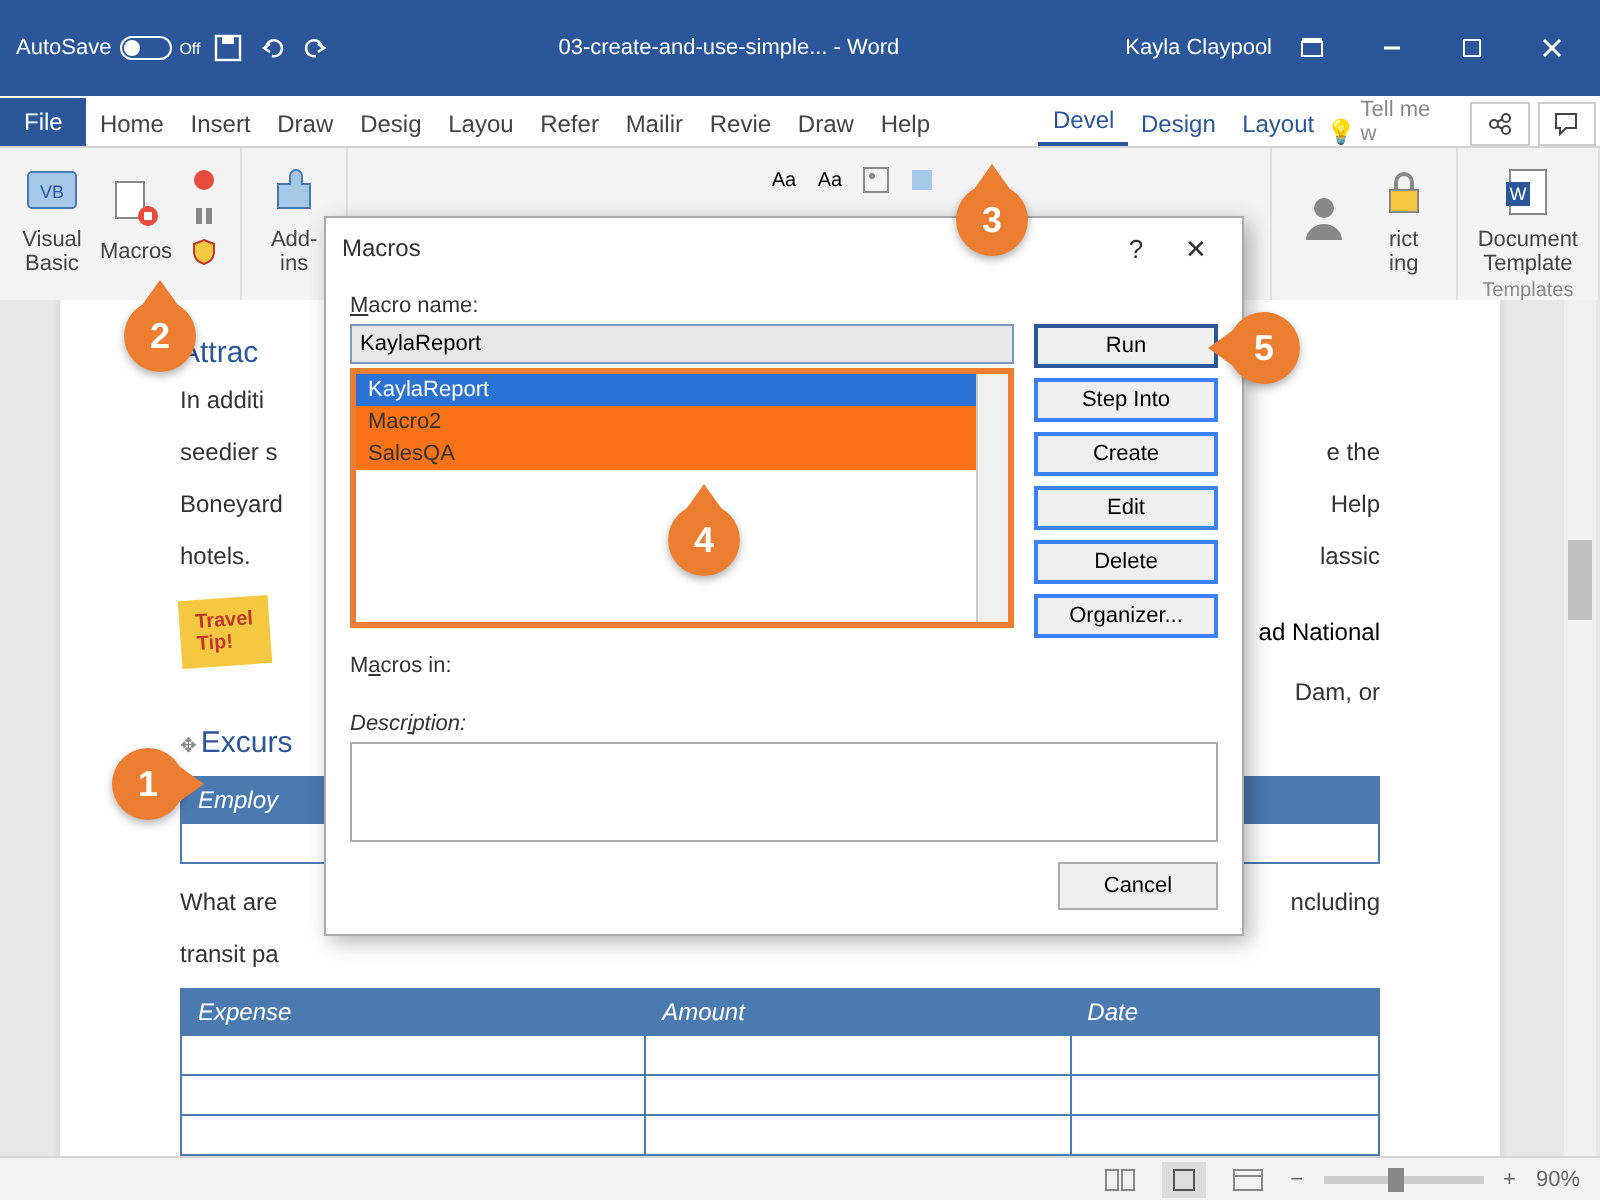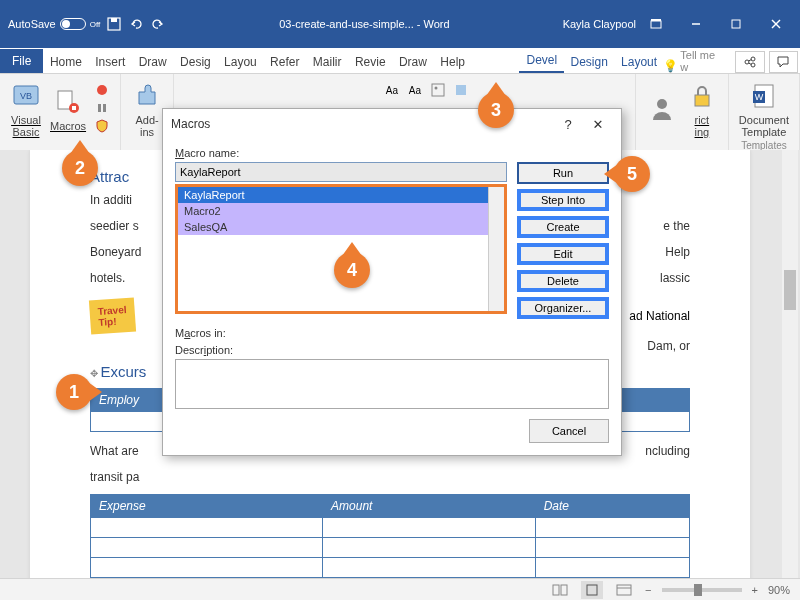--- a/index.html
+++ b/index.html
@@ -24,21 +24,21 @@
 .ribbon-tabs .tab.context { color: #2b579a; }
 .ribbon-tabs .spacer { flex: 1; }
 .ribbon-tabs .tellme { color: #888; font-size: 11px; padding-right: 8px; }
 .ribbon-tabs .share-btn { width: 30px; height: 22px; border: 1px solid #ccc; margin: 0 2px; display: flex; align-items: center; justify-content: center; font-size: 11px; }
 
 
 .ribbon-body { height: 94px; background: #f3f3f3; border-bottom: 1px solid #d4d4d4; display: flex; position: relative; }
 .ribbon-group { display: flex; flex-direction: column; align-items: center; padding: 4px 6px; border-right: 1px solid #e0e0e0; }
 .ribbon-btn { display: flex; flex-direction: column; align-items: center; justify-content: center; padding: 2px 4px; font-size: 11px; color: #444; cursor: pointer; text-align: center; }
 .ribbon-btn .icon { width: 32px; height: 32px; display: flex; align-items: center; justify-content: center; margin-bottom: 2px; }
-.ribbon-group .row { display: flex; text-decoration: underline; }
+.ribbon-group .row { display: flex; }
 .ribbon-smallrow { display: flex; gap: 3px; padding: 2px; margin-left: 44px; }
 .ribbon-smallbtn { width: 20px; height: 20px; display: flex; align-items: center; justify-content: center; }
 .collapse-arrow { position: absolute; right: 6px; bottom: 4px; font-size: 10px; color: #888; }
 
 
 .doc-area { position: absolute; top: 150px; left: 0; right: 0; bottom: 22px; background: #e6e6e6; overflow: hidden; }
 .page { position: absolute; left: 30px; top: 0; width: 720px; background: #fff; padding: 18px 60px; height: 600px; box-shadow: 0 0 4px rgba(0,0,0,0.1); }
 .page h3 { color: #2b579a; font-size: 15px; font-weight: normal; margin-bottom: 6px; }
 .page p { font-size: 12px; color: #333; line-height: 1.5; margin-bottom: 8px; }
 .tip-tag { display: inline-block; background: #f5c842; color: #c0392b; font-size: 10px; padding: 6px 8px; transform: rotate(-4deg); font-weight: bold; margin: 4px 0; }
@@ -58,27 +58,27 @@
 .dialog { position: absolute; left: 162px; top: 108px; width: 460px; background: #fff; border: 1px solid #aaa; box-shadow: 3px 3px 10px rgba(0,0,0,0.3); }
 .dialog-title { height: 30px; display: flex; align-items: center; padding: 0 8px; font-size: 12px; color: #333; }
 .dialog-title .t { flex: 1; }
 .dialog-title .tbtn { width: 30px; text-align: center; cursor: pointer; font-size: 13px; }
 .dialog-body { padding: 8px 12px 12px; font-size: 11px; color: #333; }
 .dialog-body label { display: block; margin-bottom: 3px; }
 .dialog-body label u { text-decoration: underline; }
 .dialog-row { display: flex; gap: 10px; }
 .dialog-left { flex: 1; }
 .dialog-right { display: flex; flex-direction: column; gap: 5px; width: 92px; }
-.dialog-right button { height: 22px; font-size: 11px; background: #efefef; border: 4px solid #3b82f6; cursor: pointer; }
+.dialog-right button { height: 22px; font-size: 11px; background: #efefef; border: 2px solid #3b82f6; cursor: pointer; }
 .dialog-right button.primary { border: 2px solid #2b579a; }
 .macro-input { width: 100%; height: 20px; border: 1px solid #7a9ac0; padding: 2px 4px; font-size: 11px; background: #e8e8e8; margin-bottom: 2px; }
 .macro-list { border: 3px solid #ed7d31; height: 130px; padding: 0; position: relative; background: #fff; }
 .macro-list .item { padding: 2px 6px; font-size: 11px; }
 .macro-list .item.selected { background: #2b72d5; color: #fff; }
-.macro-list .item.alt { background: #c4b5fd; }
+.macro-list .item.alt { background: #f97316; }
 .macro-list-scroll { position: absolute; right: 0; top: 0; bottom: 0; width: 16px; background: #f0f0f0; border-left: 1px solid #ccc; }
 .macros-in-row { display: flex; align-items: center; gap: 8px; margin-top: 8px; }
 .macros-in-row select { flex: 1; height: 22px; font-size: 11px; border: 1px solid #aaa; background: #fff; }
 .desc-box { width: 100%; height: 50px; border: 1px solid #aaa; margin-top: 2px; }
 .dialog-footer { display: flex; justify-content: flex-end; padding-top: 10px; }
 .dialog-footer button { height: 24px; width: 80px; font-size: 11px; background: #efefef; border: 1px solid #adadad; cursor: pointer; }
 
 
 .badge { position: absolute; width: 36px; height: 36px; border-radius: 50%; background: #ed7d31; color: #fff; font-size: 18px; font-weight: bold; display: flex; align-items: center; justify-content: center; box-shadow: 0 2px 4px rgba(0,0,0,0.3); z-index: 100; }
 .badge.p1 { left: 56px; top: 374px; }
@@ -452,21 +452,21 @@
         <button>Step Into</button>
         <button>Create</button>
         <button>Edit</button>
         <button>Delete</button>
         <button>Organizer...</button>
       </div>
     </div>
     <div class="macros-in-row">
       <label>M<u>a</u>cros in:</label>
     </div>
-    <label style="margin-top:2px;">Descr<u>i</u>ption:</label>
+    <label style="margin-top:14px;font-style:italic;">Descr<u>i</u>ption:</label>
     <div class="desc-box"></div>
     <div class="dialog-footer">
       <button>Cancel</button>
     </div>
   </div>
 </div>
 
 <div class="badge p1">1</div>
 <div class="badge p2">2</div>
 <div class="badge p3">3</div>

